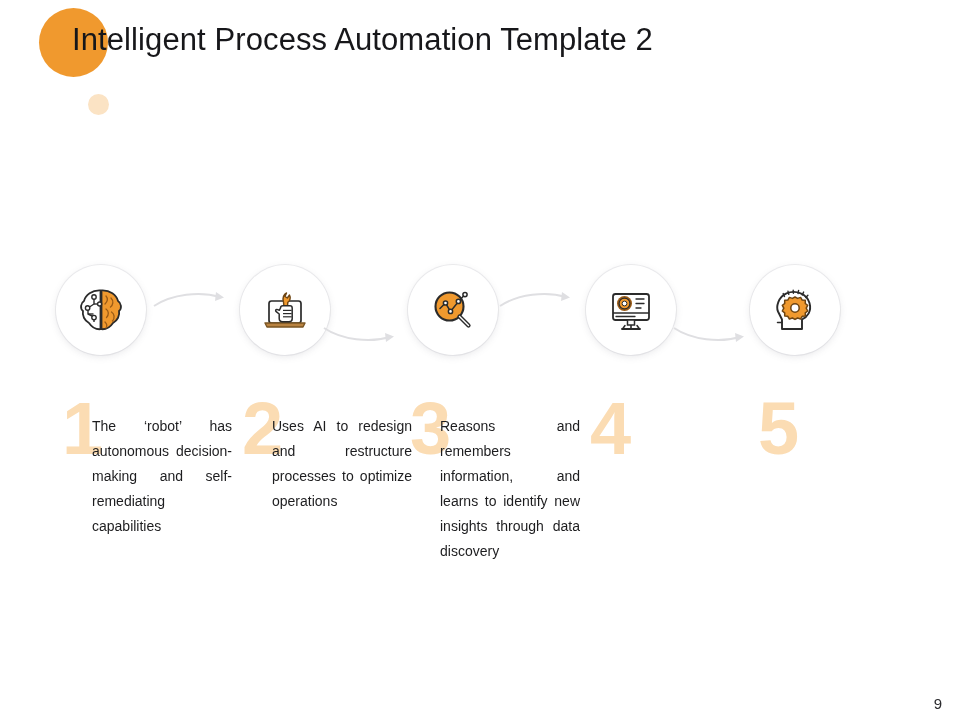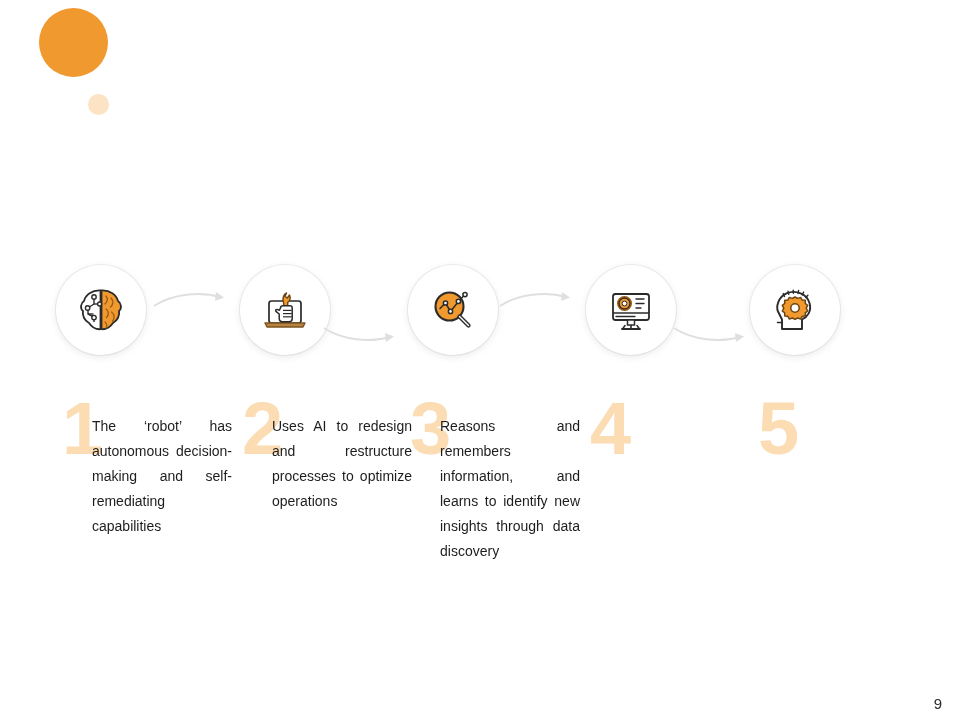--- a/index.html
+++ b/index.html
@@ -148,20 +148,21 @@
   }
 </style>
 </head>
 <body>
 
 <div class="slide">
 
   <div class="deco-circle-large"></div>
   <div class="deco-circle-small"></div>
 
+  <div class="slide-title">Intelligent Process Automation Template 2</div>
 
   <div class="icon-row">
 
     <div class="icon-node n1">
       <div class="icon-disc"></div>
       <div class="icon-art">
         <svg viewBox="0 0 52 52" width="52" height="52">
           <path d="M25.5 6.5 C17 6 10.5 11 9 17 C5.5 19 5 24.5 8 27 C7 31.5 9.5 36.5 14 39 C17 43.5 21.5 45.5 25.5 45.2 Z" fill="#ffffff" stroke="#2b2b2b" stroke-width="1.8" stroke-linejoin="round"></path>
           <path d="M26.5 6.5 C35 6 41.5 11 43 17 C46.5 19 47 24.5 44 27 C45 31.5 42.5 36.5 38 39 C35 43.5 30.5 45.5 26.5 45.2 Z" fill="#f0992e" stroke="#2b2b2b" stroke-width="1.8" stroke-linejoin="round"></path>
           <path d="M31 12 C33.5 15 32 18 30 20 M36 14 C39 17 38 21 35.5 23 M31 25 C34 27 34 31 31.5 33.5 M36.5 28 C39.5 30 40 34 37.5 37 M30 38 C32 40 32 42.5 31 44" fill="none" stroke="#9a5b16" stroke-width="1.3" stroke-linecap="round"></path>

